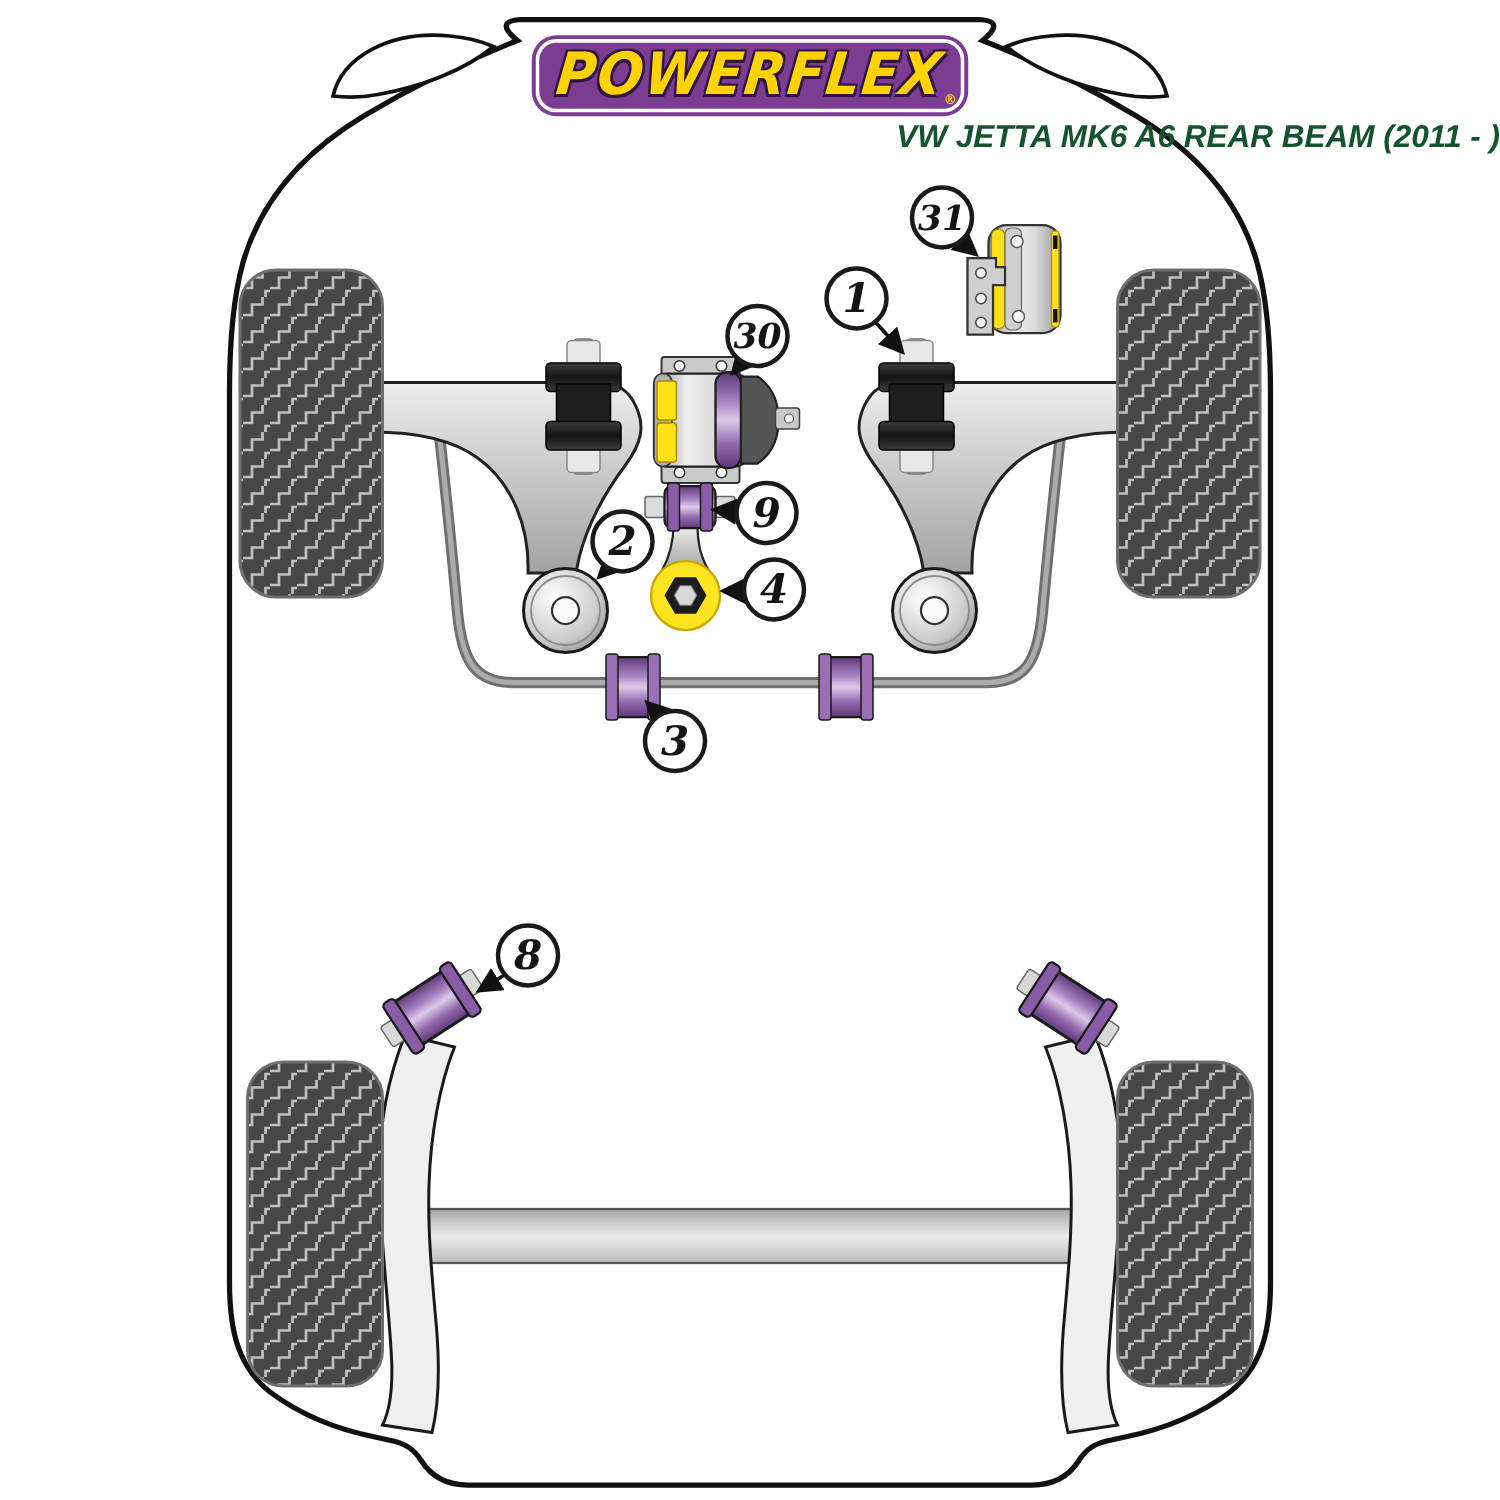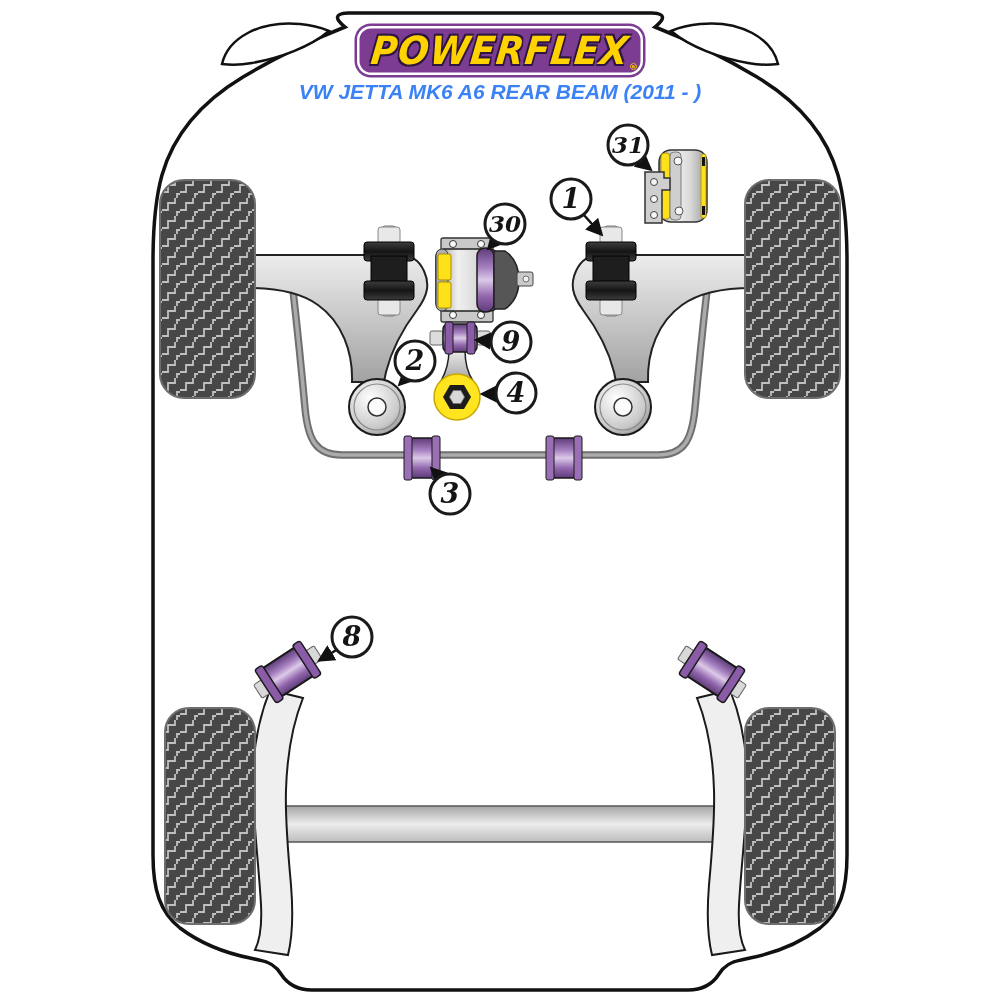--- a/index.html
+++ b/index.html
@@ -10,23 +10,23 @@
           background:#7B3C92; border-radius:14px;
           box-shadow: inset 0 0 0 2.5px #ffffff, 0 0 0 2.5px #7B3C92;
           display:flex; align-items:center; justify-content:center; }
   .logo-text { font-family:"DejaVu Sans", sans-serif; font-weight:bold; font-style:italic;
                font-size:36px; letter-spacing:1px; color:#FFD200; line-height:1;
                transform:skewX(-6deg) scaleY(1.08);
                text-shadow: 1.5px 1.5px 0 #2E1640, -1.5px 1.5px 0 #2E1640,
                             1.5px -1.5px 0 #2E1640, -1.5px -1.5px 0 #2E1640; }
   .logo-reg { position:absolute; right:5px; bottom:3px; font-size:9px; font-weight:bold;
               color:#FFD200; font-family:"DejaVu Sans", sans-serif; }
-  .title { position:absolute; left:0; top:80px; width:1000px; text-align:center;
+  .title { position:absolute; left:0; top:80px; width:1000px; text-align:right;
            font-family:"Liberation Sans", sans-serif; font-weight:bold; font-style:italic;
-           font-size:21px; color:#3b82f6; }
+           font-size:21px; color:#14532d; }
   .co-num  { font-family:"DejaVu Serif", serif; font-weight:bold; font-style:italic;
              font-size:27px; fill:#141414; text-anchor:middle; }
   .co-num2 { font-size:23px; }
 </style>
 </head>
 <body>
 
 <div class="stage">
 
 <svg class="diagram-svg" width="1000" height="1000" viewBox="0 0 1000 1000">

